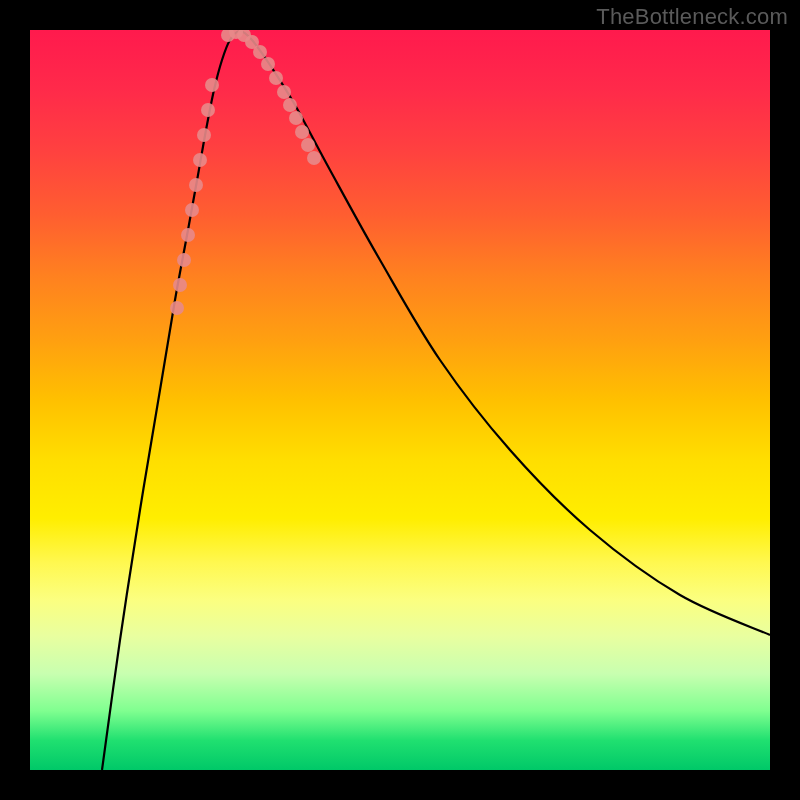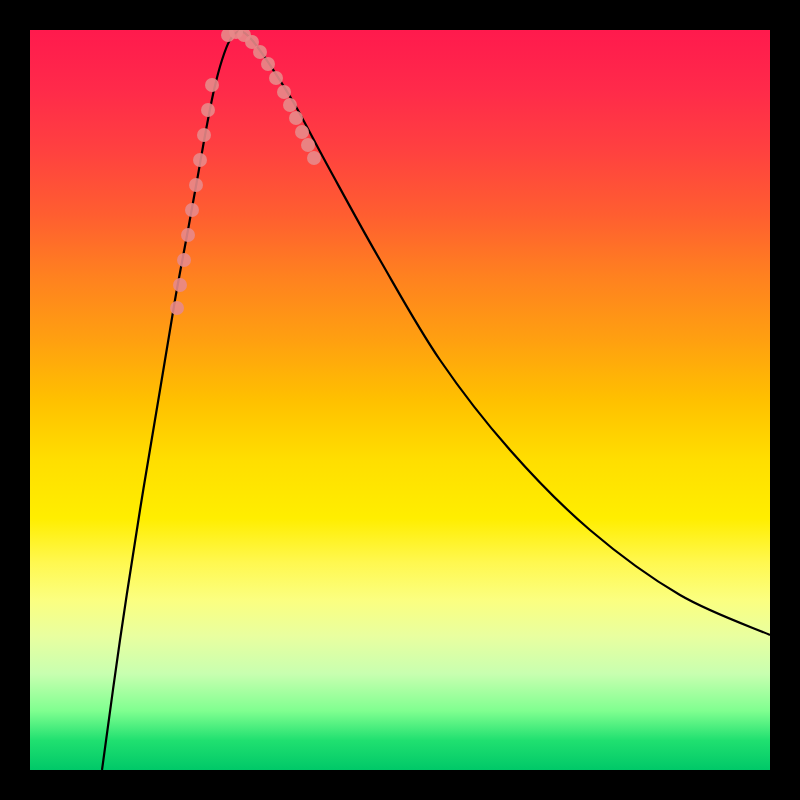--- a/index.html
+++ b/index.html
@@ -96,13 +96,14 @@
           <circle cx="246" cy="48" r="7" class="marker"></circle>
           <circle cx="254" cy="62" r="7" class="marker"></circle>
           <circle cx="260" cy="75" r="7" class="marker"></circle>
           <circle cx="266" cy="88" r="7" class="marker"></circle>
           <circle cx="272" cy="102" r="7" class="marker"></circle>
           <circle cx="278" cy="115" r="7" class="marker"></circle>
           <circle cx="284" cy="128" r="7" class="marker"></circle>
         </g>
     </svg>
   </div>
+  <div class="watermark">TheBottleneck.com</div>
 </div>
 
 </body></html>

